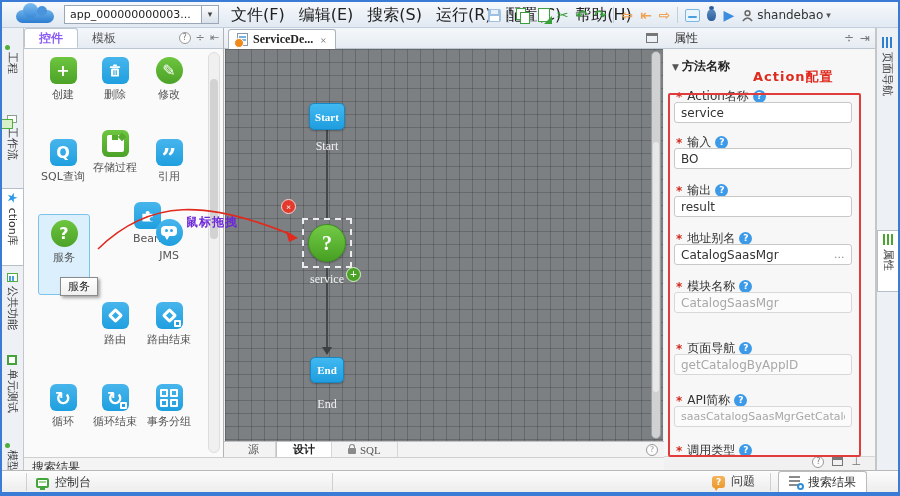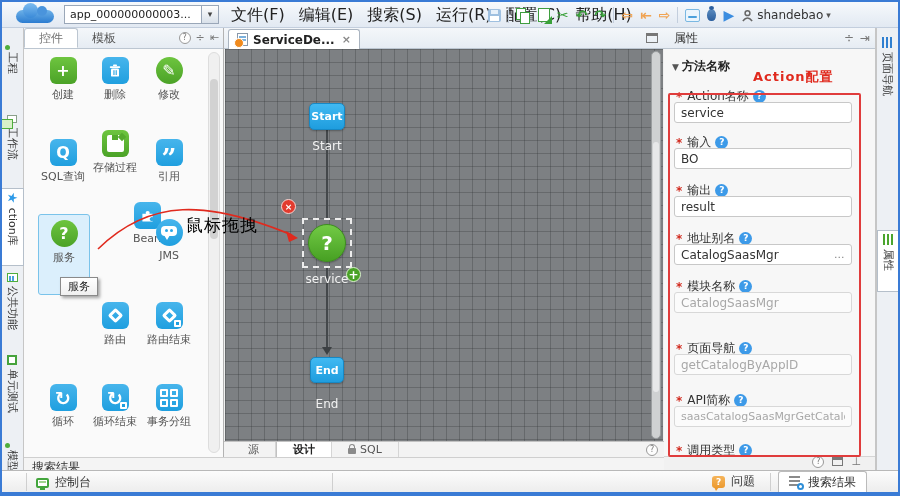--- a/index.html
+++ b/index.html
@@ -51,21 +51,21 @@
   .mini-doc:after{content:"";position:absolute;left:2px;top:3px;width:5px;height:2px;background:#4aa0dc;box-shadow:0 3px 0 #4aa0dc;}
   .mini-test{width:10px;height:10px;border:2px solid #46a33c;background:#fff;}
   .mini-bars b{position:absolute;left:0;width:11px;height:2px;}
   .bars-blue b{background:#2f7fd0;} .bars-green b{background:#4aa52e;}
   .mini-bars b:nth-child(1){top:1px;} .mini-bars b:nth-child(2){top:5px;} .mini-bars b:nth-child(3){top:9px;}
 
   
   .palette{position:absolute;left:22px;top:26px;width:200px;height:429px;background:#fafafa;border-right:1px solid #b3b3b3;}
   .tabbar{position:absolute;left:0;top:0;right:0;height:21px;background:linear-gradient(#f4f7fa,#e6ecf3);border-bottom:1px solid #bcc6d1;display:flex;align-items:flex-end;}
   .ptab{height:20px;padding:0 14px;font-size:12px;display:flex;align-items:center;color:#555;}
-  .ptab.act{background:#fff;border:1px solid #bcc6d1;border-bottom:1px solid #fff;border-radius:3px 3px 0 0;color:#737373;font-weight:normal;}
+  .ptab.act{background:#fff;border:1px solid #bcc6d1;border-bottom:1px solid #fff;border-radius:3px 3px 0 0;color:#8b5cf6;font-weight:bold;}
   .hdr-icons{position:absolute;right:4px;top:3px;display:flex;gap:5px;align-items:center;color:#777;font-size:11px;}
   .helpc{width:12px;height:12px;border:1px solid #999;border-radius:50%;font-size:8px;line-height:10px;text-align:center;color:#777;background:#fdfdfd;}
   .pcell{position:absolute;width:52px;text-align:center;}
   .pcell.sel{background:#dbeffc;border:1px solid #7ac3ea;border-radius:3px;}
   .pic{width:27px;height:27px;margin:0 auto;border-radius:6px;display:flex;align-items:center;justify-content:center;color:#fff;font-weight:bold;position:relative;}
   .pic.circ{border-radius:50%;}
   .pic.green{background:linear-gradient(#6ec53f,#4ba227);}
   .pic.blue{background:linear-gradient(#47b5ec,#1f9fdf);}
   .pg{font-size:16px;line-height:16px;font-weight:bold;color:#fff;}
   .plabel{font-size:11px;color:#555;margin-top:3px;white-space:nowrap;}
@@ -80,21 +80,21 @@
   .bubble i:nth-child(1){left:4px;} .bubble i:nth-child(2){left:9px;}
   .floppy{width:17px;height:17px;background:#fff;border-radius:2px;position:relative;}
   .floppy:before{content:"";position:absolute;right:-1px;top:-1px;width:6px;height:6px;background:#54ab2c;transform:rotate(45deg);}
   .floppy:after{content:"";position:absolute;left:5px;top:0;width:6px;height:5px;background:#54ab2c;}
   .grid4{display:grid;grid-template-columns:8px 8px;grid-template-rows:8px 8px;gap:2px;}
   .grid4 b{border:2px solid #fff;border-radius:1px;}
   .scroll{position:absolute;background:#f0f0f0;border:1px solid #ddd;border-radius:6px;}
   .thumb{position:absolute;background:#d2d2d2;border-radius:5px;left:1px;right:1px;}
 
   
-  .editor{position:absolute;left:222px;top:26px;width:440px;height:429px;background:#f0f0f0;}
+  .editor{position:absolute;left:222px;top:26px;width:440px;height:429px;background:#f0f0f0;font-family:Liberation Serif, serif;}
   .etab{position:absolute;left:4px;top:1px;height:20px;background:#fff;border:1px solid #aab4c0;border-bottom:none;border-radius:3px 3px 0 0;display:flex;align-items:center;gap:5px;padding:0 8px;font-size:12px;font-weight:bold;color:#222;}
   .docicon{width:11px;height:13px;background:#fff;border:1px solid #8898aa;position:relative;}
   .docicon:before{content:"";position:absolute;left:1px;top:2px;width:7px;height:2px;background:#7ab0dc;box-shadow:0 3px 0 #7ab0dc;}
   .docicon:after{content:"";position:absolute;left:-4px;bottom:-3px;width:8px;height:8px;background:#f08a1d;border-radius:50%;border:1px solid #fff;}
   .closex{color:#888;font-size:11px;font-weight:bold;margin-left:2px;}
   .maxbtn{position:absolute;right:6px;top:5px;width:12px;height:10px;border:1px solid #777;border-top:3px solid #777;}
   .canvas{position:absolute;left:1px;top:21px;width:438px;height:392px;background-color:#7d8083;background-image:linear-gradient(rgba(50,53,55,.30) 1px,transparent 1px),linear-gradient(90deg,rgba(50,53,55,.30) 1px,transparent 1px);background-size:13px 13px;overflow:hidden;}
   .node{position:absolute;border-radius:5px;color:#fff;font-weight:bold;font-size:11px;display:flex;align-items:center;justify-content:center;background:linear-gradient(#41b9f2,#1f9dde);border:1px solid #1788c4;box-shadow:0 1px 2px rgba(0,0,0,.3);}
   .nlabel{position:absolute;color:#f2f2f2;font-size:12px;text-align:center;width:80px;}
   .vline{position:absolute;width:2px;background:#44484b;}
@@ -141,21 +141,21 @@
   .fasttab.act{background:#fff;border:1px solid #bbb;border-bottom:none;border-radius:3px 3px 0 0;}
   .prob-icon{width:13px;height:12px;background:linear-gradient(#f5b45a,#ec9a2f);border-radius:3px;color:#fff;font-size:9px;font-weight:bold;text-align:center;line-height:12px;position:relative;}
   .prob-icon:after{content:"";position:absolute;left:2px;bottom:-3px;border-left:2px solid transparent;border-right:3px solid transparent;border-top:4px solid #ec9a2f;}
   .srch-icon{width:13px;height:12px;position:relative;}
   .srch-icon b{position:absolute;left:0;width:11px;height:2px;background:#8a8a8a;}
   .srch-icon b:nth-child(1){top:0;} .srch-icon b:nth-child(2){top:4px;} .srch-icon b:nth-child(3){top:8px;}
   .srch-icon i{position:absolute;right:-2px;bottom:-2px;width:7px;height:7px;border:2px solid #2f8fd8;border-radius:50%;background:rgba(255,255,255,.7);}
 
   
   .overlay{position:absolute;left:0;top:0;width:896px;height:490px;pointer-events:none;z-index:40;}
-  .dragtext{position:absolute;left:184px;top:212px;color:#000000;font-weight:normal;font-size:17px;z-index:41;letter-spacing:1px;}
+  .dragtext{position:absolute;left:184px;top:212px;color:#6d28d9;font-weight:bold;font-size:12px;z-index:41;letter-spacing:1px;}
 </style>
 </head>
 <body>
 
 <div class="frame">
 <div class="app">
 
   <div class="topbar">
     <div class="cloud"></div>
     <div class="appsel">app_000000000003...</div>

